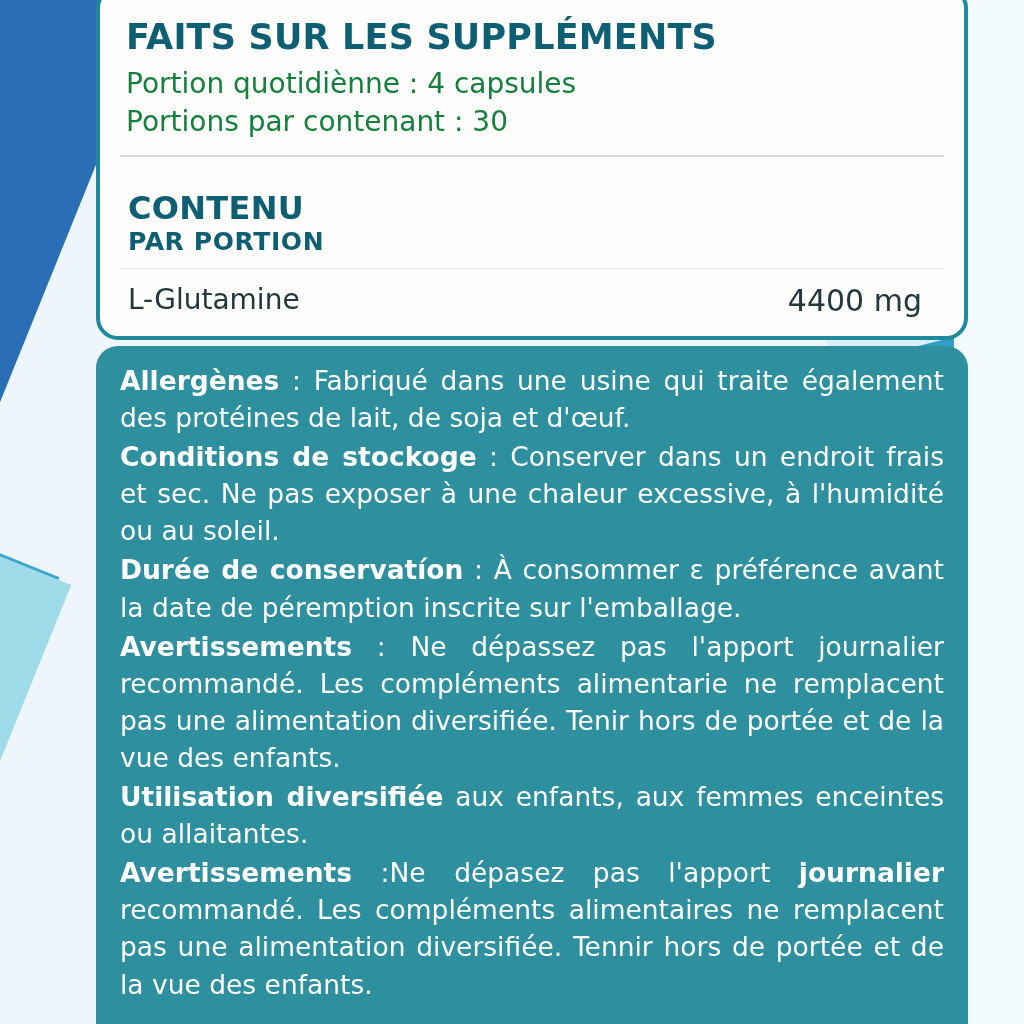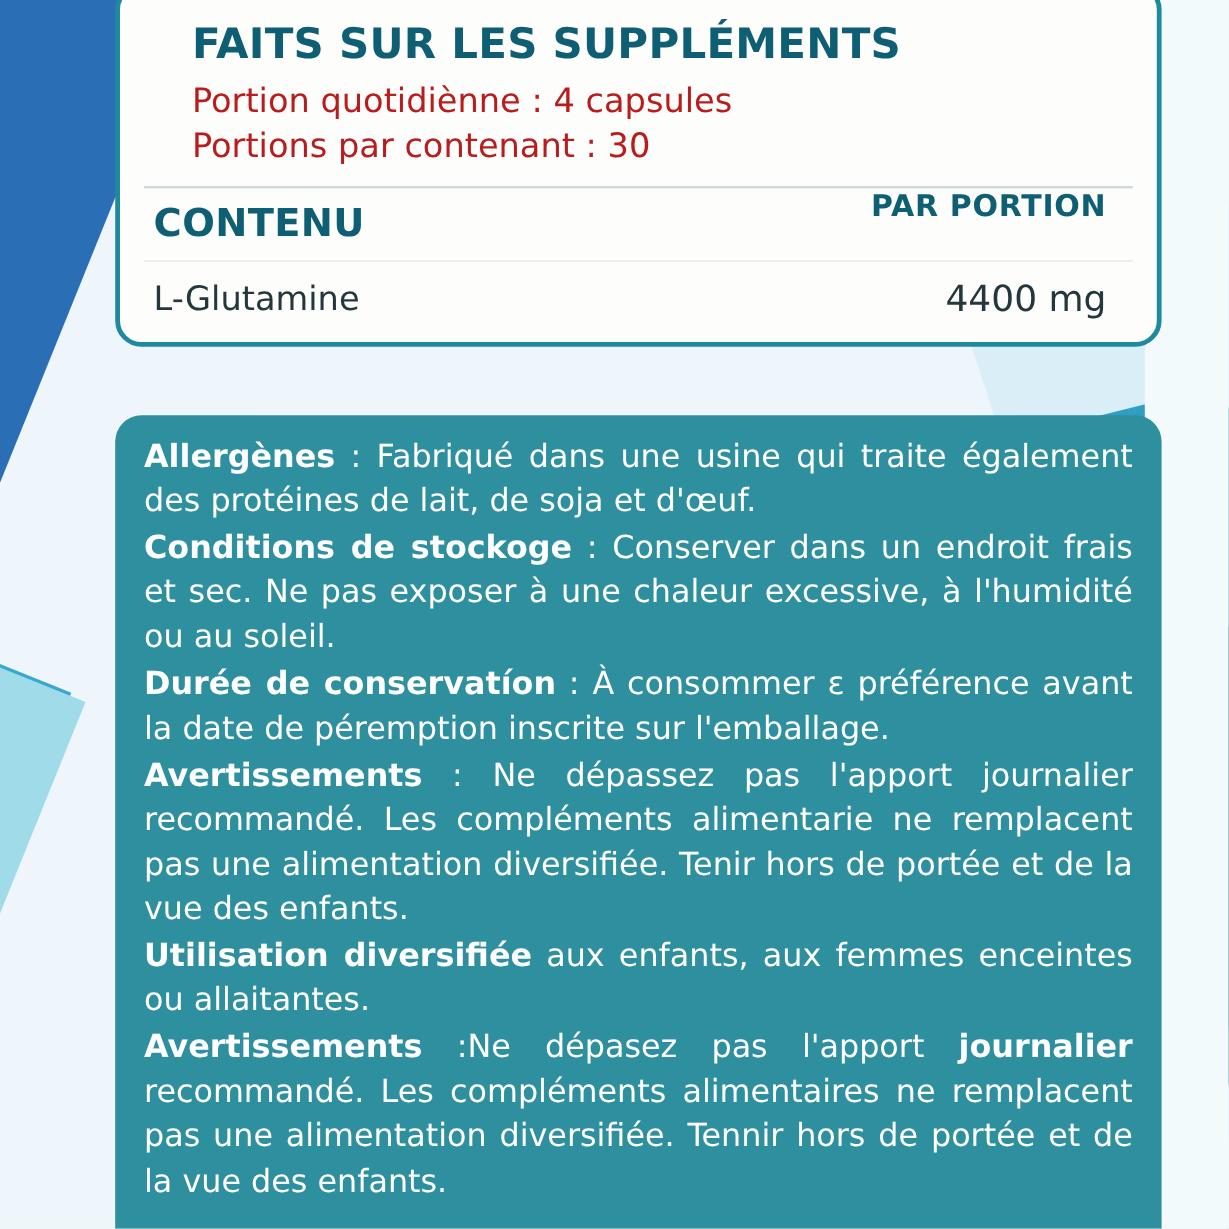--- a/index.html
+++ b/index.html
@@ -110,51 +110,51 @@
     top: -14px;
     width: 872px;
     background: #fdfdfb;
     border: 4px solid #1f8a9e;
     border-radius: 22px;
     box-sizing: border-box;
     padding: 16px 0 0 0;
   }
   .facts-head {
     padding: 12px 26px 14px 26px;
-    margin-left: 34px;
   }
   .facts-title {
     font-size: 35px;
     font-weight: bold;
     color: #0f5f74;
     letter-spacing: 0.2px;
     line-height: 1.1;
     margin-bottom: 8px;
   }
   .facts-sub {
     font-size: 28px;
-    color: #b91c1c;
+    color: #15803d;
     line-height: 1.36;
     font-weight: 400;
   }
   .rule {
     height: 2px;
     background: #cfd9dc;
     margin: 0 20px;
   }
   .rule-thin {
     height: 1px;
     background: #dbe3e6;
     margin: 0 20px;
   }
   .facts-cols {
     display: flex;
     align-items: flex-start;
     justify-content: space-between;
-    padding: 0 28px 12px 28px;
+    padding: 22px 28px 12px 28px;
+    flex-direction: column;
   }
   .col-contenu {
     font-size: 32px;
     font-weight: bold;
     color: #0f5f74;
     letter-spacing: 0.3px;
     padding-top: 10px;
   }
   .col-portion {
     text-align: center;

